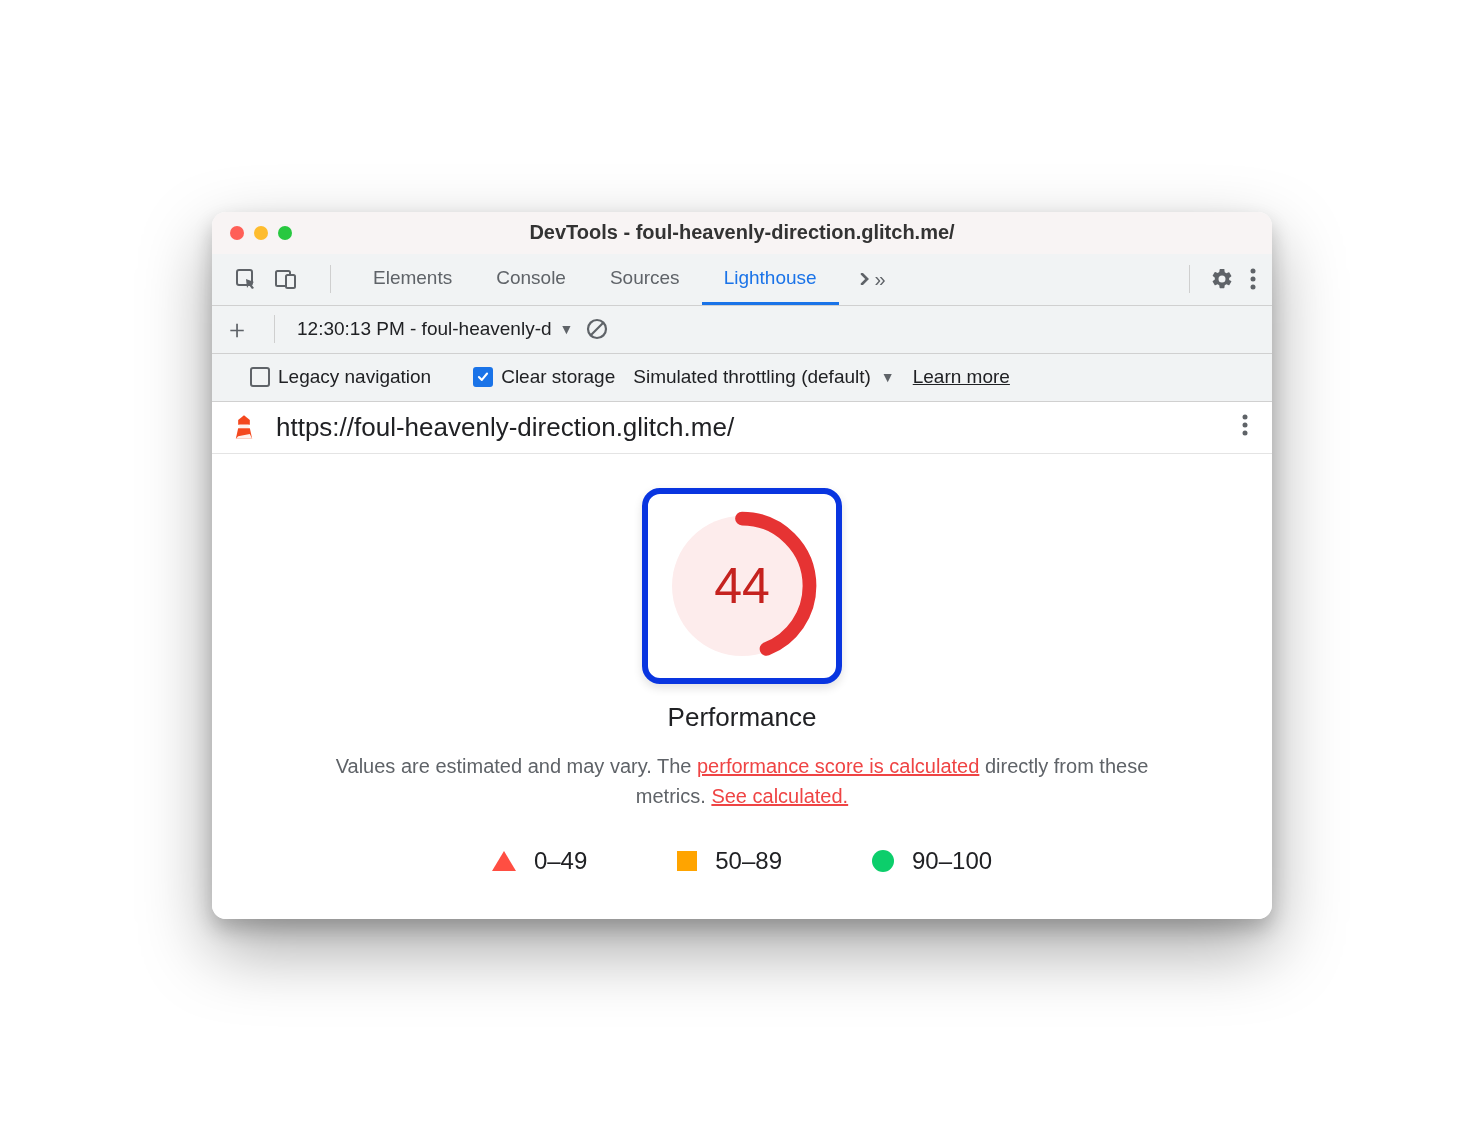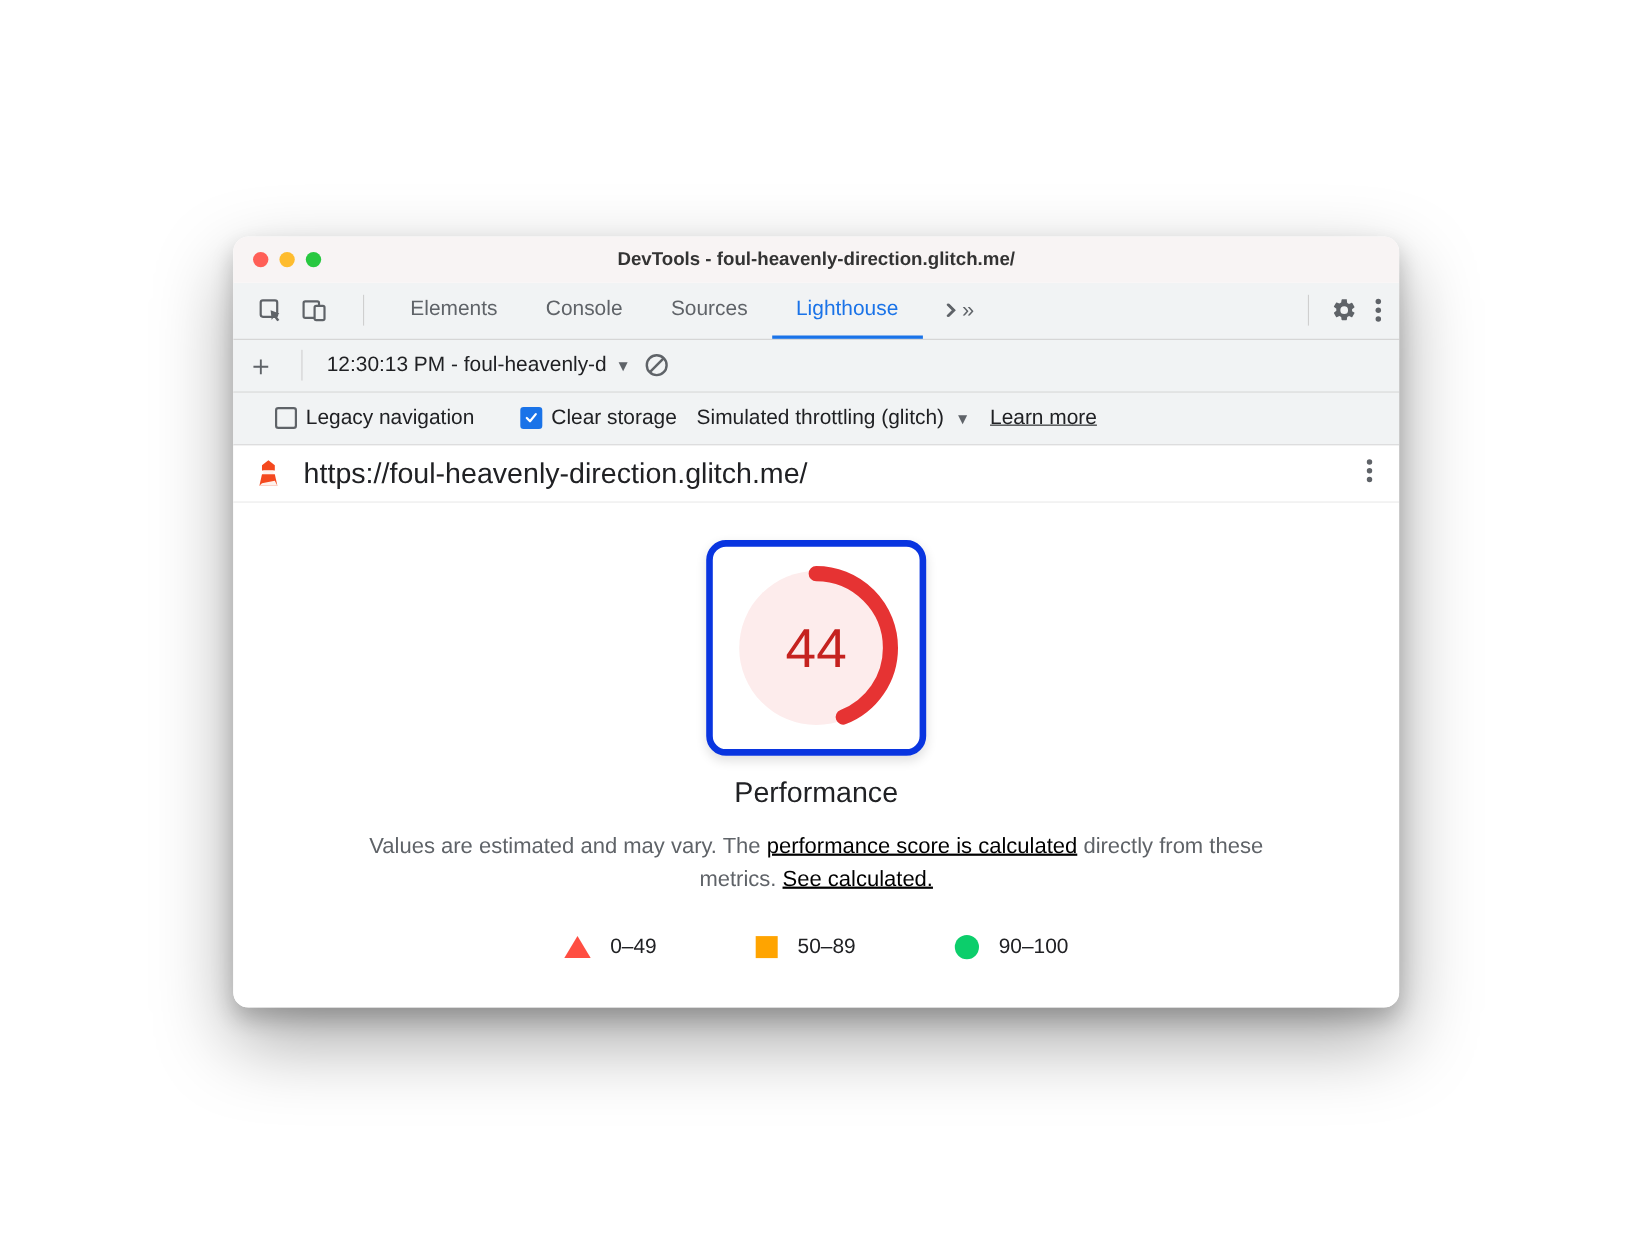--- a/index.html
+++ b/index.html
@@ -35,21 +35,21 @@
   .traffic-light {
     width: 14px; height: 14px; border-radius: 50%;
   }
   .tl-red { background: #ff5f57; }
   .tl-yellow { background: #febc2e; }
   .tl-green { background: #28c840; }
   .window-title {
     position: absolute;
     left: 0; right: 0;
     text-align: center;
-    font-size: 17px;
+    font-size: 20px;
     font-weight: 600;
     color: #333;
     pointer-events: none;
   }
   
   .tabs-row {
     height: 52px;
     background: #f1f3f4;
     border-bottom: 1px solid #d0d0d0;
     display: flex;
@@ -233,30 +233,30 @@
     margin: 12px 0 18px;
   }
   .desc {
     font-size: 20px;
     color: #5f6368;
     line-height: 1.5;
     max-width: 820px;
     margin: 0 auto;
   }
   .desc a {
-    color: #000000;
+    color: #ef4444;
     text-decoration: underline;
     cursor: pointer;
   }
   .legend {
     display: flex;
     justify-content: center;
     gap: 90px;
     margin-top: 36px;
-    font-size: 19px;
+    font-size: 24px;
     color: #202124;
   }
   .legend-item {
     display: flex;
     align-items: center;
     gap: 18px;
   }
   .shape-tri {
     width: 0; height: 0;
     border-left: 12px solid transparent;
@@ -353,21 +353,21 @@
     </label>
     <label class="cb-group">
       <span class="cb checked">
           <svg width="14" height="14" viewBox="0 0 24 24">
             <path d="M5 12l5 5 9-11" fill="none" stroke="#fff" stroke-width="3.5" stroke-linecap="round" stroke-linejoin="round"></path>
           </svg>
         </span>
       <span>Clear storage</span>
     </label>
     <div class="throttling">
-      <span>Simulated throttling (glitch)</span>
+      <span>Simulated throttling (default)</span>
       <span class="caret">▼</span>
     </div>
     <span class="learn-more">Learn more</span>
   </div>
 
   <div class="url-row">
     <span class="lh-logo">
       <svg viewBox="0 0 48 48" width="28" height="28">
         <polygon points="24,4 34,12 34,20 14,20 14,12" fill="#f4481e"></polygon>
         <rect x="16" y="20" width="16" height="6" fill="#fef1ec"></rect>

